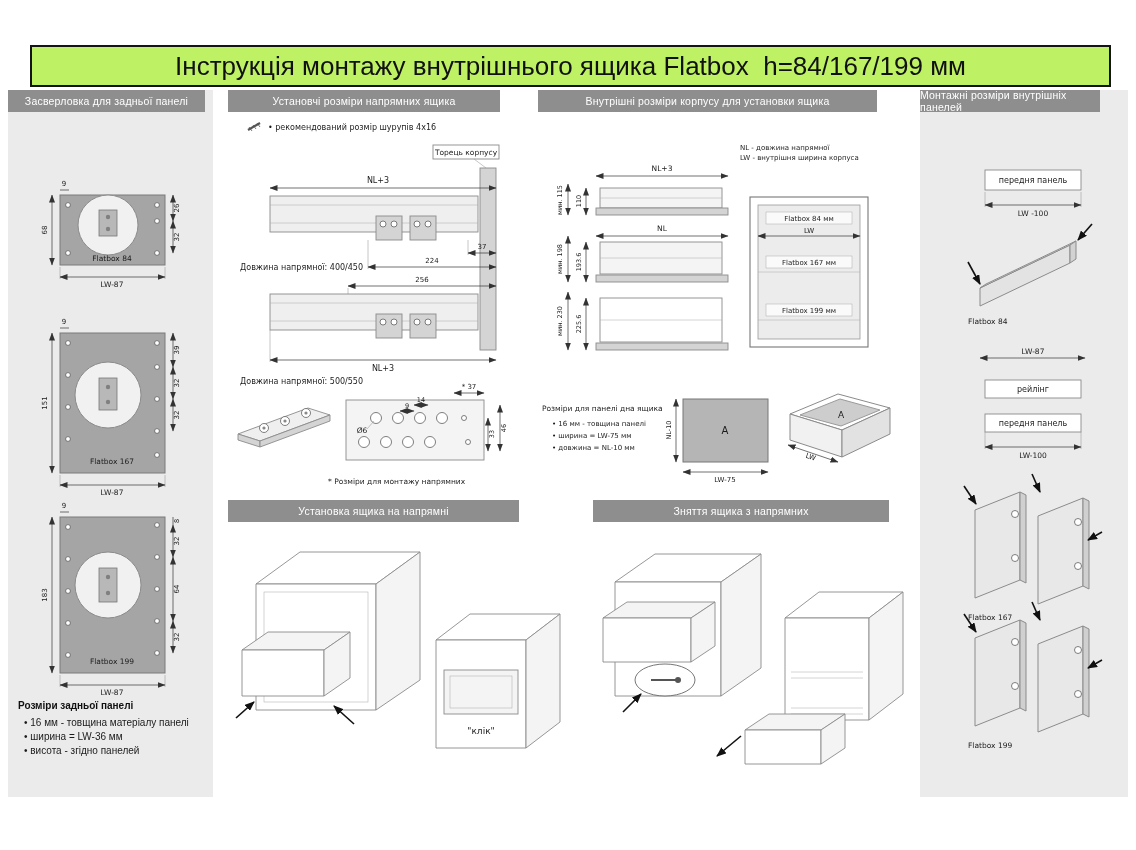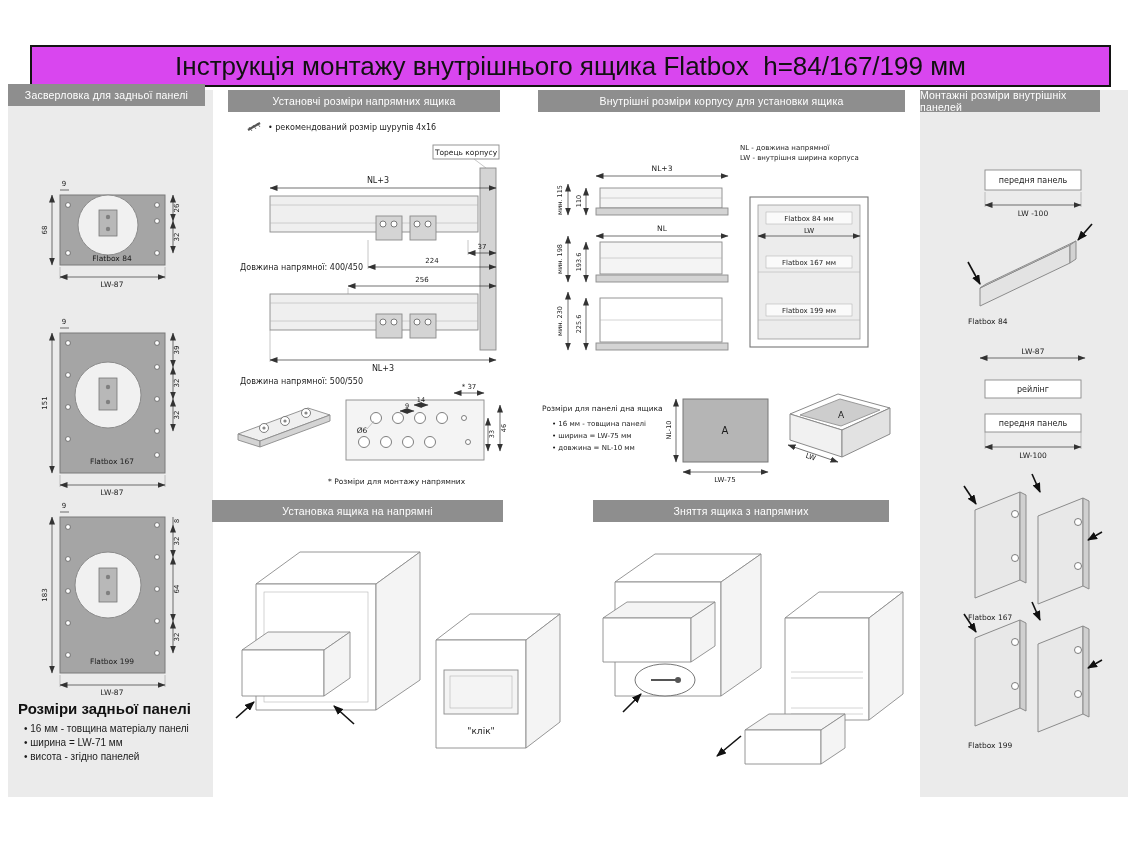--- a/index.html
+++ b/index.html
@@ -1,37 +1,37 @@
 <!DOCTYPE html>
 <html><head>
 <meta charset="utf-8">
 <style>
   html,body{margin:0;padding:0}
   body{width:1136px;height:850px;position:relative;background:#fff;
        font-family:"Liberation Sans","DejaVu Sans",sans-serif;color:#111;overflow:hidden}
   #title-bar{position:absolute;left:30px;top:45px;width:1077px;height:38px;border:2px solid #141414;
-             display:flex;align-items:center;justify-content:center;font-size:26px;white-space:pre;background:#d946ef}
+             display:flex;align-items:center;justify-content:center;font-size:26px;white-space:pre;background:#bef264}
   .sec-header{position:absolute;height:22px;background:#8e8e8e;color:#fff;font-size:10.5px;
               display:flex;align-items:center;justify-content:center;letter-spacing:.2px}
   .gray-col{position:absolute;background:#ebebeb}
   svg{position:absolute;display:block}
   svg text{fill:#1b1b1b;font-family:"DejaVu Sans","Liberation Sans",sans-serif}
   .t6{font-size:6.5px}.t7{font-size:7px}.t75{font-size:7.5px}.t8{font-size:8px}.t9{font-size:9px}.t10{font-size:10px}
   .dim{stroke:#333;stroke-width:0.7}
   .ext{stroke:#979797;stroke-width:0.55}
   .thin{stroke:#b0b0b0;stroke-width:0.55}
   .pn{fill:#a5a5a5;stroke:#7a7a7a;stroke-width:1}
   .hole{fill:#fff;stroke:#606060;stroke-width:0.8}
   .lite{fill:#efefef;stroke:#8b8b8b;stroke-width:0.9}
   .mid{fill:#d4d4d4;stroke:#8b8b8b;stroke-width:0.9}
   .wire{fill:#fff;stroke:#8b8b8b;stroke-width:0.9}
   .wireg{fill:#f4f4f4;stroke:#8b8b8b;stroke-width:0.9}
   .blk{stroke:#111;stroke-width:1.6}
   #rear-notes{position:absolute;left:18px;top:700px;width:188px}
-  #rear-notes .nt{font-size:15px;font-weight:bold;margin-bottom:6px}
+  #rear-notes .nt{font-size:10px;font-weight:bold;margin-bottom:6px}
   #rear-notes .ni{font-size:10px;margin:3px 0 0 6px;color:#1b1b1b}
 </style>
 </head>
 <body>
 
 <svg width="0" height="0" style="position:absolute">
   <defs>
     <marker id="ae" markerWidth="8" markerHeight="6" refX="7.5" refY="3" orient="auto" markerUnits="userSpaceOnUse">
         <path d="M0,0 L8,3 L0,6 z" fill="#333"></path>
       </marker>
@@ -42,25 +42,25 @@
         <path d="M0,0 L10,4 L0,8 z" fill="#111"></path>
       </marker>
   </defs>
 </svg>
 
 <div id="title-bar">Інструкція монтажу внутрішнього ящика Flatbox  h=84/167/199 мм</div>
 
 <div class="gray-col" style="left:8px;top:90px;width:205px;height:707px"></div>
 <div class="gray-col" style="left:920px;top:90px;width:208px;height:707px"></div>
 
-<div class="sec-header" style="left:8px;top:84px;width:197px">Засверловка для задньої панелі</div>
+<div class="sec-header" style="left:8px;top:90px;width:197px">Засверловка для задньої панелі</div>
 <div class="sec-header" style="left:228px;top:90px;width:272px">Установчі розміри напрямних ящика</div>
-<div class="sec-header" style="left:538px;top:90px;width:367px">Внутрішні розміри корпусу для установки ящика</div>
+<div class="sec-header" style="left:538px;top:90px;width:339px">Внутрішні розміри корпусу для установки ящика</div>
 <div class="sec-header" style="left:920px;top:90px;width:180px">Монтажні розміри внутрішніх панелей</div>
-<div class="sec-header" style="left:212px;top:500px;width:291px">Установка ящика на напрямні</div>
+<div class="sec-header" style="left:228px;top:500px;width:291px">Установка ящика на напрямні</div>
 <div class="sec-header" style="left:593px;top:500px;width:296px">Зняття ящика з напрямних</div>
 
 <svg style="left:8px;top:112px" width="205" height="590" viewBox="0 0 205 590">
   <g>
     <rect x="52" y="83" width="105" height="70" class="pn"></rect>
     <circle cx="100" cy="113" r="30" fill="#f1f1f1" stroke="#8b8b8b"></circle>
     <rect x="91" y="98" width="18" height="26" fill="#b8b8b8" stroke="#777" stroke-width="0.8"></rect>
     <circle cx="100" cy="105" r="2.2" fill="#808080"></circle>
       <circle cx="100" cy="117" r="2.2" fill="#808080"></circle>
     <circle cx="60" cy="93" r="2.4" class="hole"></circle>
@@ -147,21 +147,21 @@
       <line x1="157" y1="563" x2="157" y2="575" class="ext"></line>
     <line x1="52" y1="573" x2="157" y2="573" class="dim" marker-start="url(#as)" marker-end="url(#ae)"></line>
     <text x="104" y="583" class="t75" text-anchor="middle">LW-87</text>
     <text x="104" y="552" class="t75" text-anchor="middle">Flatbox 199</text>
   </g>
 </svg>
 
 <div id="rear-notes">
   <div class="nt">Розміри задньої панелі</div>
   <div class="ni">• 16 мм - товщина матеріалу панелі</div>
-  <div class="ni">• ширина = LW-71 мм</div>
+  <div class="ni">• ширина = LW-36 мм</div>
   <div class="ni">• висота - згідно панелей</div>
 </div>
 
 <svg style="left:228px;top:112px" width="302" height="388" viewBox="0 0 302 388">
   <g>
     <line x1="20" y1="18" x2="32" y2="11" stroke="#555" stroke-width="2.2"></line>
     <line x1="21" y1="15" x2="24" y2="19" stroke="#555" stroke-width="0.8"></line>
     <line x1="25" y1="13" x2="28" y2="17" stroke="#555" stroke-width="0.8"></line>
     <line x1="29" y1="11" x2="32" y2="15" stroke="#555" stroke-width="0.8"></line>
   </g>

